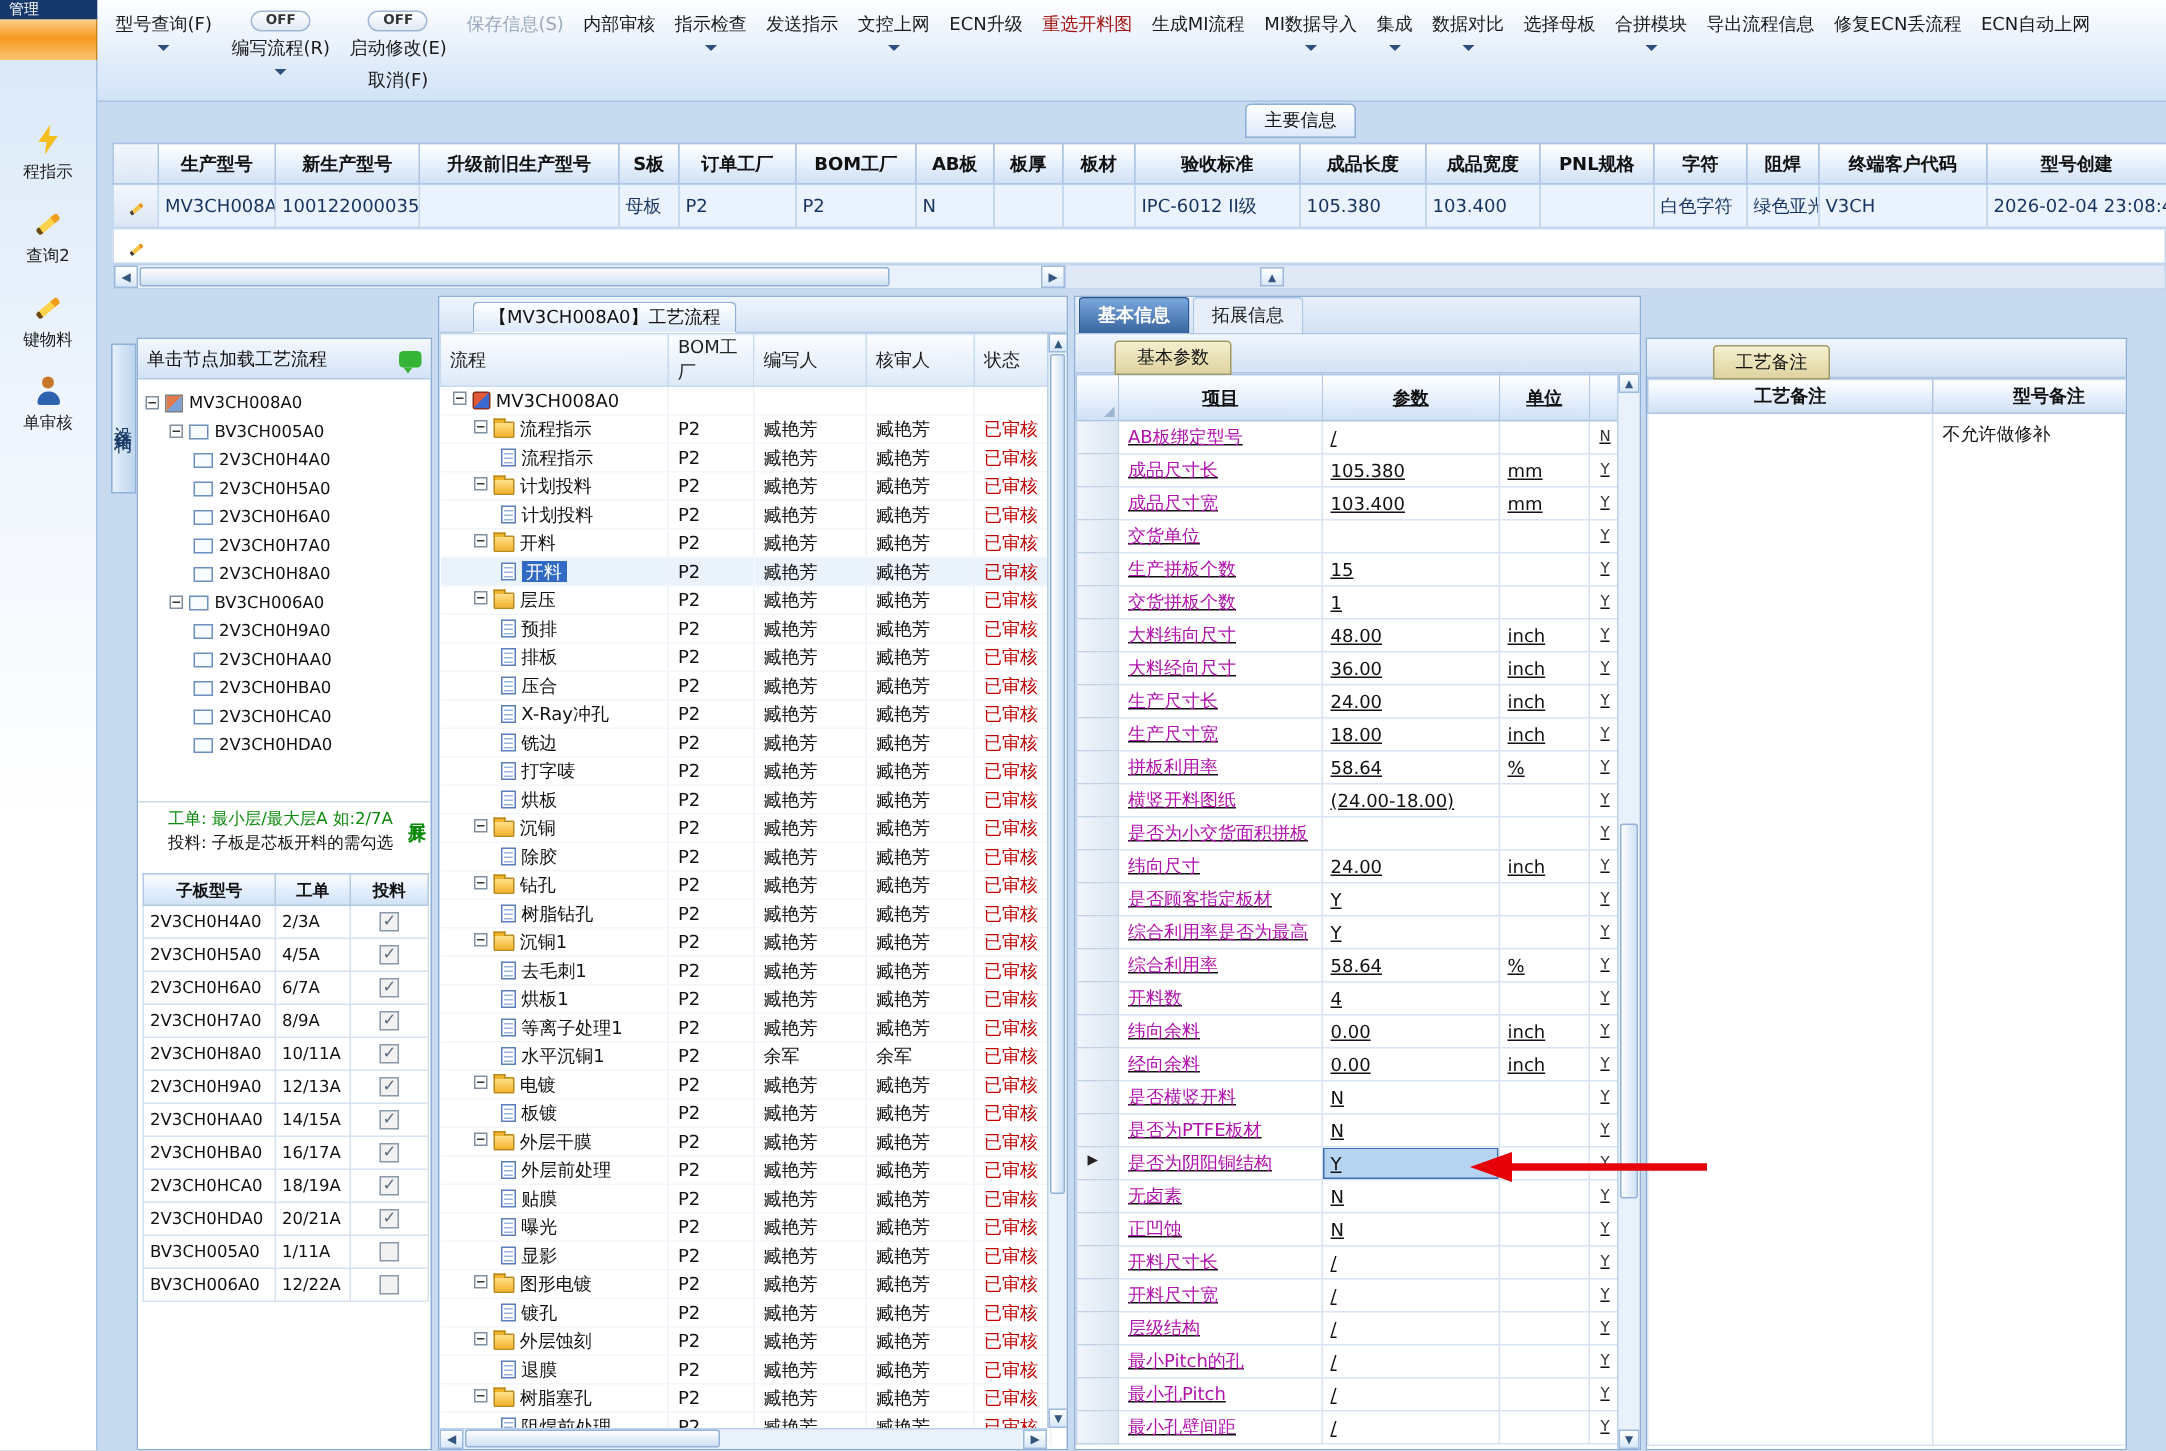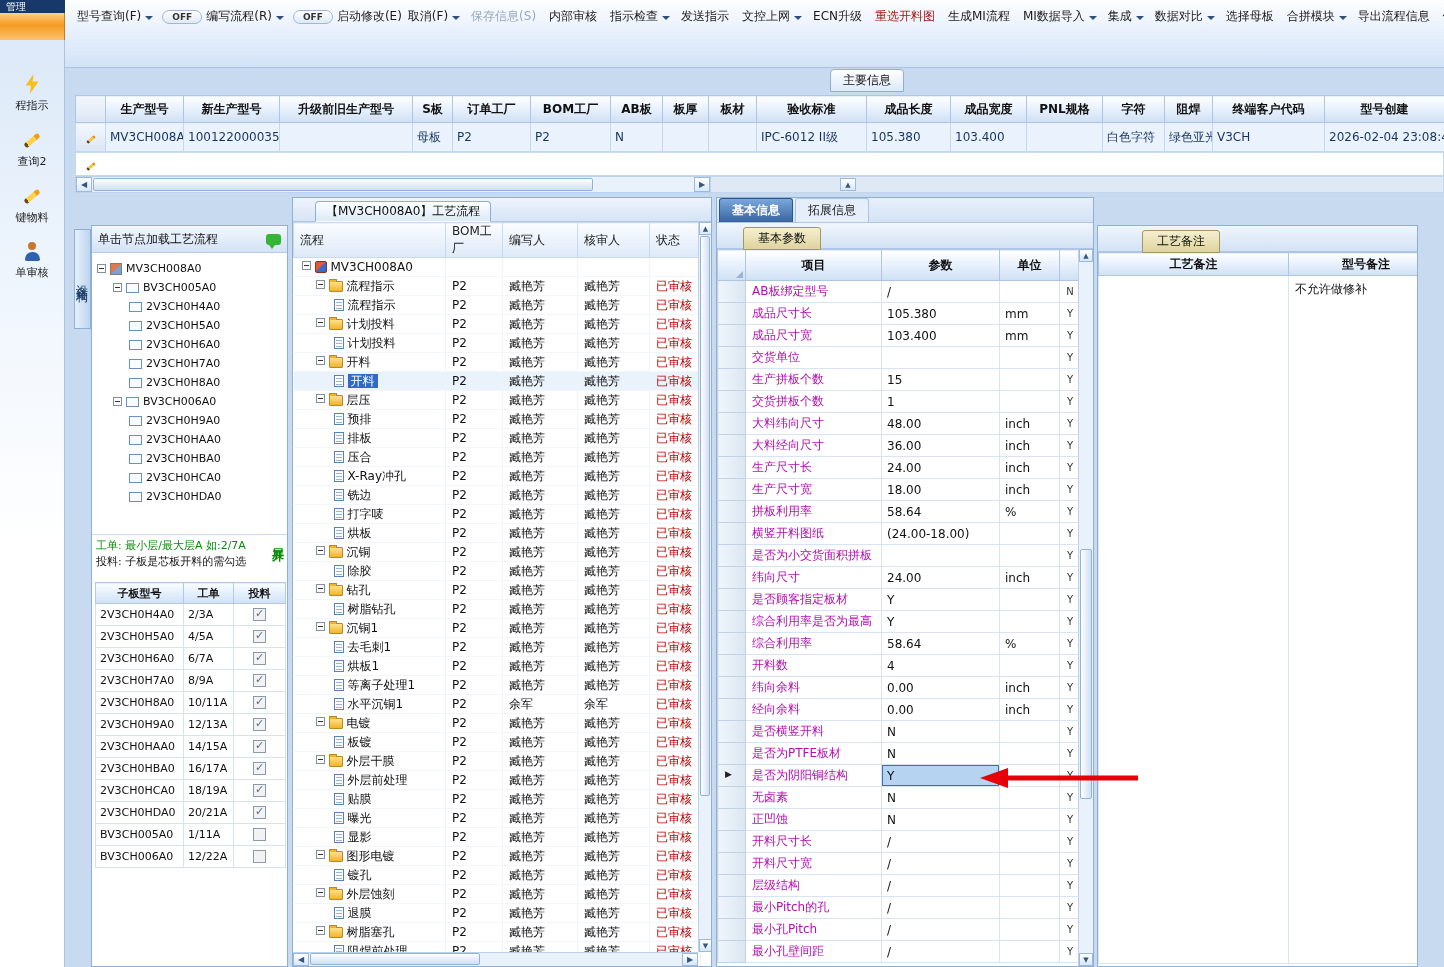--- a/index.html
+++ b/index.html
@@ -9,30 +9,30 @@
 button{font-family:inherit;background:none;border:none;cursor:pointer;}
 table{border-collapse:collapse;table-layout:fixed;}
 
 
 .corner{left:0;top:0;width:65px;height:40px;}
 .corner-top{height:13px;background:#16386b;color:#fff;font-size:10px;line-height:13px;padding:0 6px;overflow:hidden;}
 .corner-orange{height:27px;background:linear-gradient(180deg,#ffd089,#f59b22 45%,#fbc26d);border-right:1px solid #c77f18;}
 
 
 .toolbar{left:65px;top:0;width:1379px;height:68px;background:linear-gradient(180deg,#fdfeff,#e4eefb 55%,#d2e3f7);border-bottom:1px solid #a9c3e2;display:flex;align-items:flex-start;gap:9px;padding:7px 0 0 10px;white-space:nowrap;overflow:hidden;}
-.tb-group{display:flex;align-items:center;gap:2px;justify-content:space-between;}
+.tb-group{display:flex;flex-direction:column;align-items:center;gap:2px;justify-content:space-between;}
 .tb-chip{font-size:9px;font-weight:bold;color:#333;background:linear-gradient(#fff,#dfe9f5);border:1px solid #9fb6d4;border-radius:7px;padding:0 9px;height:14px;line-height:12px;cursor:pointer;}
 .tb-btn{font-size:12px;color:#1a1a1a;padding:1px 2px;}
 .tb-btn.v-disabled{color:#9aa8bb;}
 .tb-btn.v-accent{color:#a51414;}
 .tb-arrow{width:0;height:0;border-left:4px solid transparent;border-right:4px solid transparent;border-top:4px solid #2c4f7e;margin-top:2px;cursor:pointer;}
 
 
 .leftnav{left:0;top:40px;width:65px;height:927px;background:linear-gradient(180deg,#dce9f8,#eef5fd 25%,#ffffff 55%);border-right:1px solid #a9c3e2;}
-.ln-items{display:flex;flex-direction:column;align-items:center;padding-top:34px;gap:17px;}
+.ln-items{display:flex;flex-direction:column;align-items:center;padding-top:18px;gap:17px;margin-top:25px;}
 .ln-item{display:flex;flex-direction:column;align-items:center;gap:4px;cursor:pointer;}
 .ln-lbl{font-size:11px;color:#222;}
 .ln-ic{display:block;}
 .ln-ic.v-flash{width:13px;height:20px;background:#f6c01c;clip-path:polygon(62% 0,0 58%,42% 58%,34% 100%,100% 38%,56% 38%);}
 .ln-ic.v-pencil{width:20px;height:20px;position:relative;}
 .ln-ic.v-pencil::before{content:"";position:absolute;left:1px;top:8px;width:18px;height:5px;border-radius:2px;background:linear-gradient(90deg,#6b4a12 0 3px,#ffd24a 3px 13px,#ef9d1b 13px);transform:rotate(-40deg);}
 .ln-ic.v-user{width:15px;height:19px;position:relative;}
 .ln-ic.v-user::before{content:"";position:absolute;left:3px;top:0;width:8px;height:8px;border-radius:50%;background:#c8762a;}
 .ln-ic.v-user::after{content:"";position:absolute;left:0;bottom:0;width:15px;height:9px;border-radius:8px 8px 2px 2px;background:#2e62b0;}
 
@@ -69,21 +69,21 @@
 .chat-icon::after{content:"";position:absolute;left:3px;bottom:-4px;border-left:3px solid transparent;border-right:3px solid transparent;border-top:4px solid #35b535;}
 .tree{height:281px;overflow:hidden;padding-top:6px;}
 .tnode{height:19px;display:flex;align-items:center;font-size:11px;padding-left:5px;white-space:nowrap;cursor:pointer;}
 .indent{display:inline-block;height:1px;flex:none;}
 .indent.v-1{width:16px;} .indent.v-2{width:32px;}
 .exp{display:inline-block;width:9px;height:9px;border:1px solid #828f9e;background:#fff;position:relative;margin-right:4px;flex:none;cursor:pointer;}
 .exp::before{content:"";position:absolute;left:1px;right:1px;top:3px;height:1px;background:#333;}
 .tic{display:inline-block;margin-right:4px;flex:none;}
 .tic.v-grid{width:12px;height:12px;border:1px solid #7d7d7d;background:linear-gradient(135deg,#e07a4a 50%,#7aa2d8 50%);}
 .tic.v-board{width:13px;height:10px;background:#f8fbff;border:1px solid #6a8fc0;}
-.note{height:48px;border-top:1px solid #c9d8ec;position:relative;padding:3px 18px 0 4px;font-size:11px;line-height:1.45;white-space:nowrap;overflow:hidden;}
+.note{height:48px;border-top:1px solid #c9d8ec;position:relative;padding:3px 18px 0 20px;font-size:11px;line-height:1.45;white-space:nowrap;overflow:hidden;}
 .note .l1{color:#0a8a0a;}
 .note .l2{color:#111;}
 .expand-btn{position:absolute;right:1px;top:4px;writing-mode:vertical-rl;letter-spacing:2px;color:#0a8a0a;font-weight:bold;font-size:12px;cursor:pointer;background:none;border:none;}
 .sub-table{width:190px;margin-left:3px;border-radius:15px;}
 .sub-table th{height:21px;background:linear-gradient(180deg,#fbfdff,#dfecfb 60%,#d0e1f6);border:1px solid #b3c9e4;font-size:11px;font-weight:bold;}
 .sub-table td{height:22px;border:1px solid #d5e2f1;font-size:11px;padding-left:4px;background:#fff;white-space:nowrap;overflow:hidden;}
 .sub-table td.cbcell{text-align:center;padding-left:0;}
 .cb{display:inline-block;width:13px;height:13px;border:1px solid #8a9aac;background:#f2f2f2;position:relative;vertical-align:middle;cursor:pointer;}
 .cb.checked::before{content:"✓";position:absolute;left:1px;top:-2px;font-size:11px;color:#5a6b7d;}
 
@@ -112,21 +112,21 @@
 .proc-hscroll .sb-btn{height:13px;line-height:12px;}
 .proc-hscroll .hthumb{left:17px;top:0;height:12px;width:170px;}
 
 
 .parampanel{left:716px;top:197px;width:378px;height:770px;background:#fff;border:1px solid #8fb0d6;overflow:hidden;}
 .pp-tabs{height:25px;background:linear-gradient(180deg,#e8f0fa,#d3e2f4);border-bottom:1px solid #aec6e4;display:flex;align-items:flex-end;padding-left:2px;gap:2px;}
 .pp-tab{padding:3px 12px;font-size:12px;border:1px solid #aec6e4;border-bottom:none;border-radius:3px 3px 0 0;background:#e6eefa;color:#222;cursor:pointer;}
 .pp-tab.active{background:linear-gradient(180deg,#7aa7dd,#39659f);color:#fff;font-weight:bold;border-color:#2d568c;}
 .pp-subbar{height:26px;background:linear-gradient(180deg,#f0f6fd,#d3e2f4);border-bottom:1px solid #aec6e4;position:relative;}
 .khaki-tab{position:absolute;left:26px;top:4px;padding:2px 14px;font-size:12px;background:linear-gradient(180deg,#f5efcf,#ded39f);border:1px solid #a39a61;border-radius:3px 3px 0 0;cursor:pointer;}
-.param-table{width:363px;}
+.param-table{width:363px;text-decoration:underline;}
 .param-table th{height:31px;background:linear-gradient(180deg,#ffffff,#e2edfb 60%,#cfe0f5);border:1px solid #aec6e4;font-size:12px;font-weight:bold;position:relative;}
 .param-table td{height:22px;border:1px solid #d8e4f2;font-size:12px;white-space:nowrap;overflow:hidden;}
 .param-table td.rowhdr{background:linear-gradient(90deg,#f0f5fb,#dce6f2);border-color:#c2d2e4;position:relative;cursor:pointer;}
 .param-table td.item{color:#b011ad;padding-left:6px;}
 .param-table td.val{padding-left:5px;color:#111;cursor:text;}
 .param-table td.unit{padding-left:5px;}
 .param-table td.flag{font-size:10px;text-align:center;color:#333;}
 tr.v-cur td.val{background:#b7d3f2;box-shadow:inset 0 0 0 1px #3c6fb5;}
 tr.v-cur td.rowhdr::before{content:"▶";position:absolute;left:7px;top:4px;font-size:9px;color:#222;}
 .diag{position:absolute;right:2px;bottom:2px;width:0;height:0;border-left:7px solid transparent;border-bottom:7px solid #9db4cf;}

